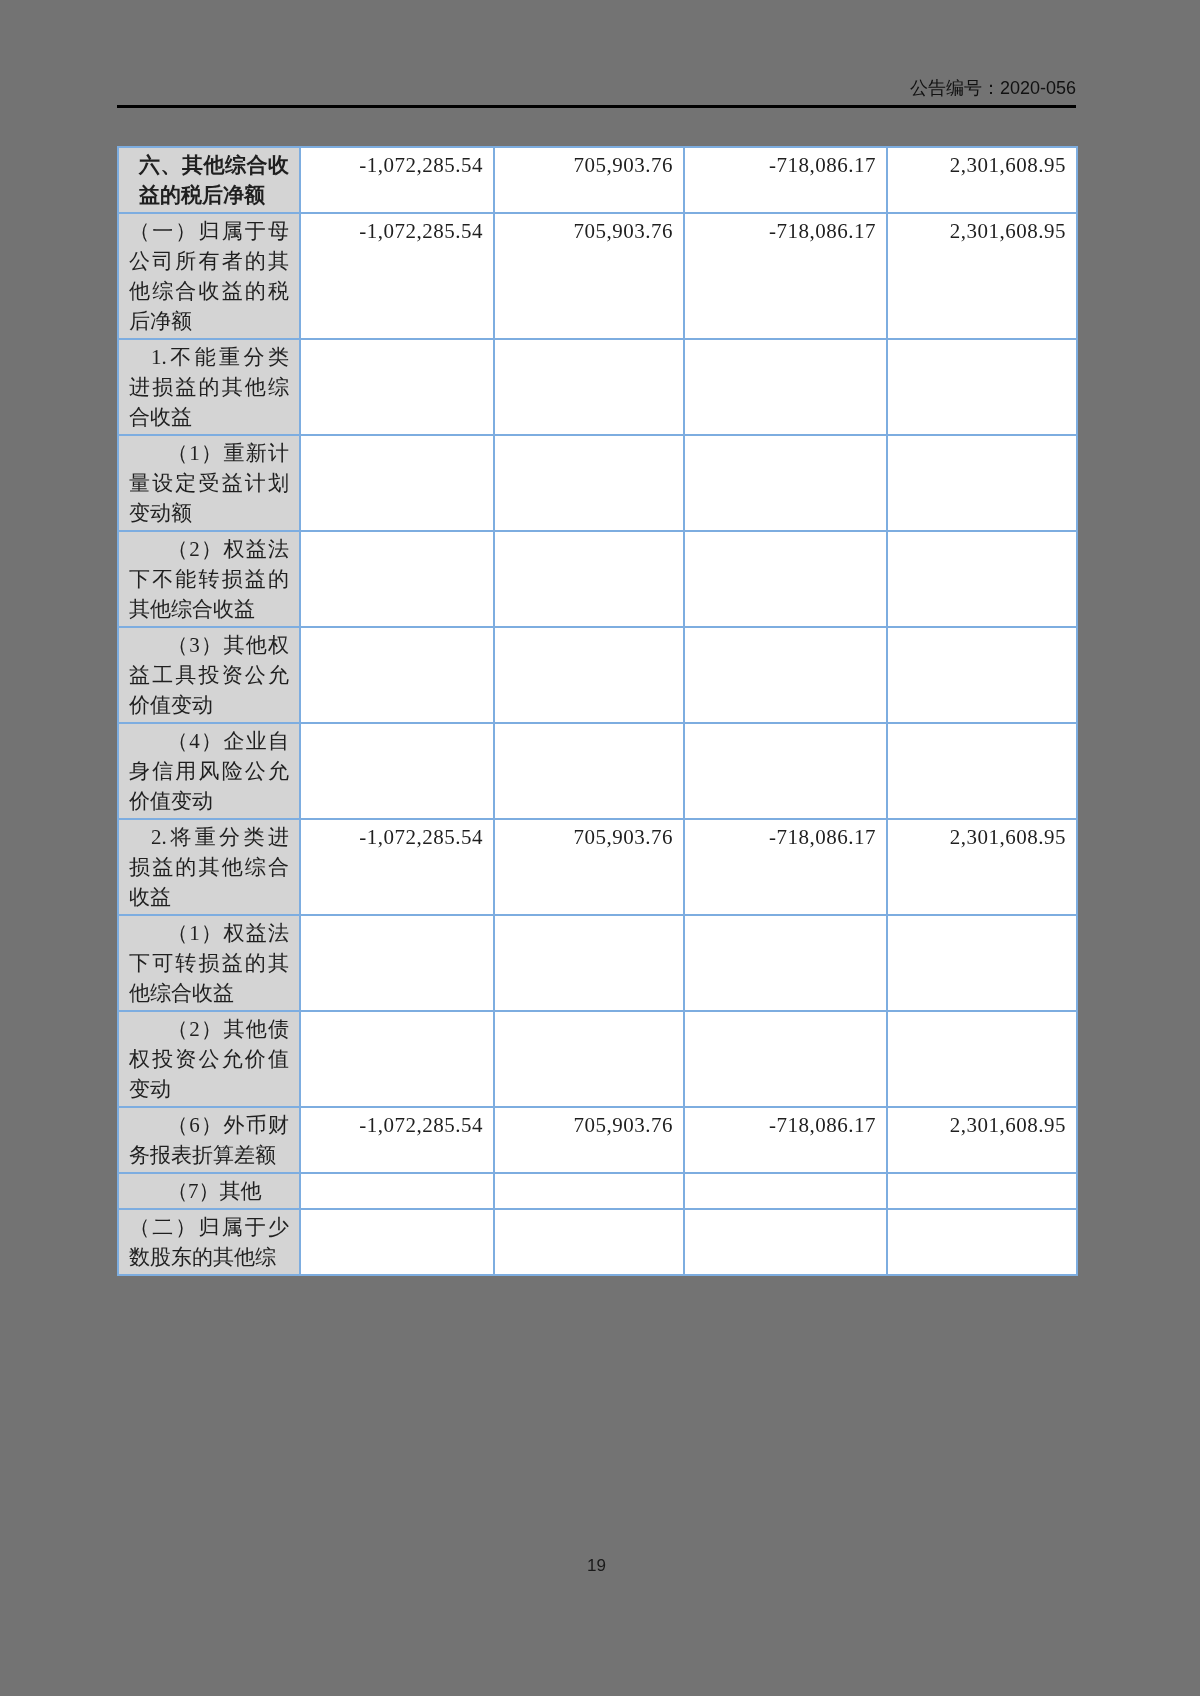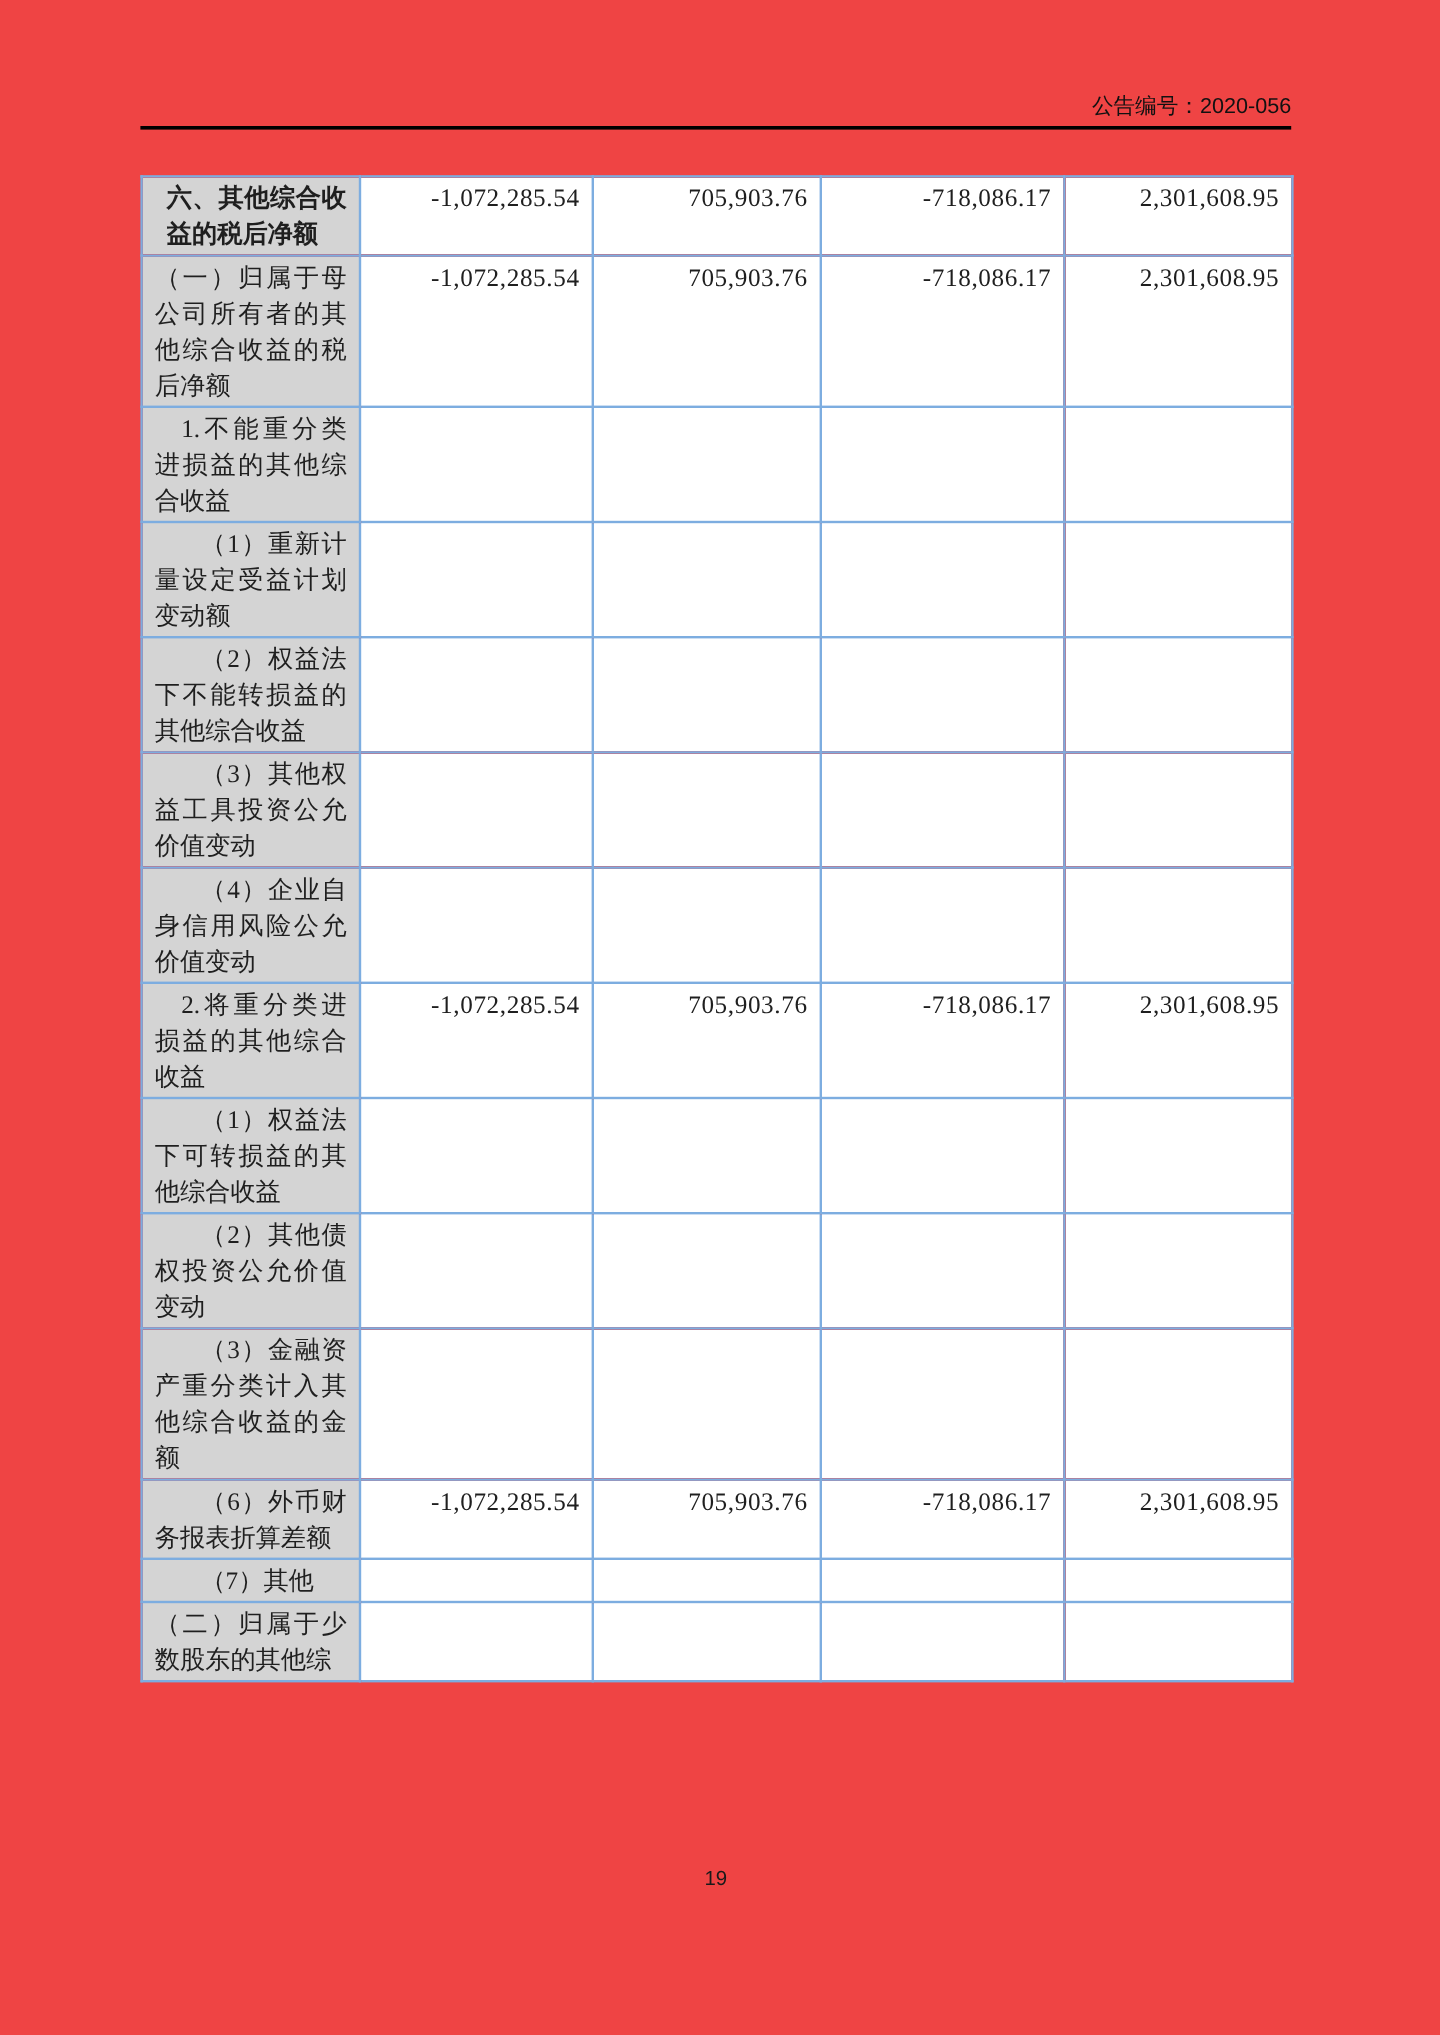--- a/index.html
+++ b/index.html
@@ -1,20 +1,20 @@
 <!DOCTYPE html>
 <html><head>
 <meta charset="utf-8">
 <style>
   html, body { margin: 0; padding: 0; background: #ffffff; }
   .page {
     position: relative;
     width: 1200px;
     height: 1696px;
-    background: #ef4444;
+    background: #737373;
     font-family: "Liberation Serif", "DejaVu Serif", serif;
     color: #1f1f1f;
     overflow: hidden;
   }
   .header {
     position: absolute;
     left: 117px;
     top: 76px;
     width: 959px;
     text-align: right;
@@ -157,27 +157,20 @@
           <td class="num-cell"></td>
         </tr>
         <tr>
           <td class="label-cell indent-2">（2）其他债权投资公允价值变动</td>
           <td class="num-cell"></td>
           <td class="num-cell"></td>
           <td class="num-cell"></td>
           <td class="num-cell"></td>
         </tr>
         <tr>
-          <td class="label-cell indent-2">（3）金融资产重分类计入其他综合收益的金额</td>
-          <td class="num-cell"></td>
-          <td class="num-cell"></td>
-          <td class="num-cell"></td>
-          <td class="num-cell"></td>
-        </tr>
-        <tr>
           <td class="label-cell indent-2">（6）外币财务报表折算差额</td>
           <td class="num-cell">-1,072,285.54</td>
           <td class="num-cell">705,903.76</td>
           <td class="num-cell">-718,086.17</td>
           <td class="num-cell">2,301,608.95</td>
         </tr>
         <tr>
           <td class="label-cell indent-2">（7）其他</td>
           <td class="num-cell"></td>
           <td class="num-cell"></td>

